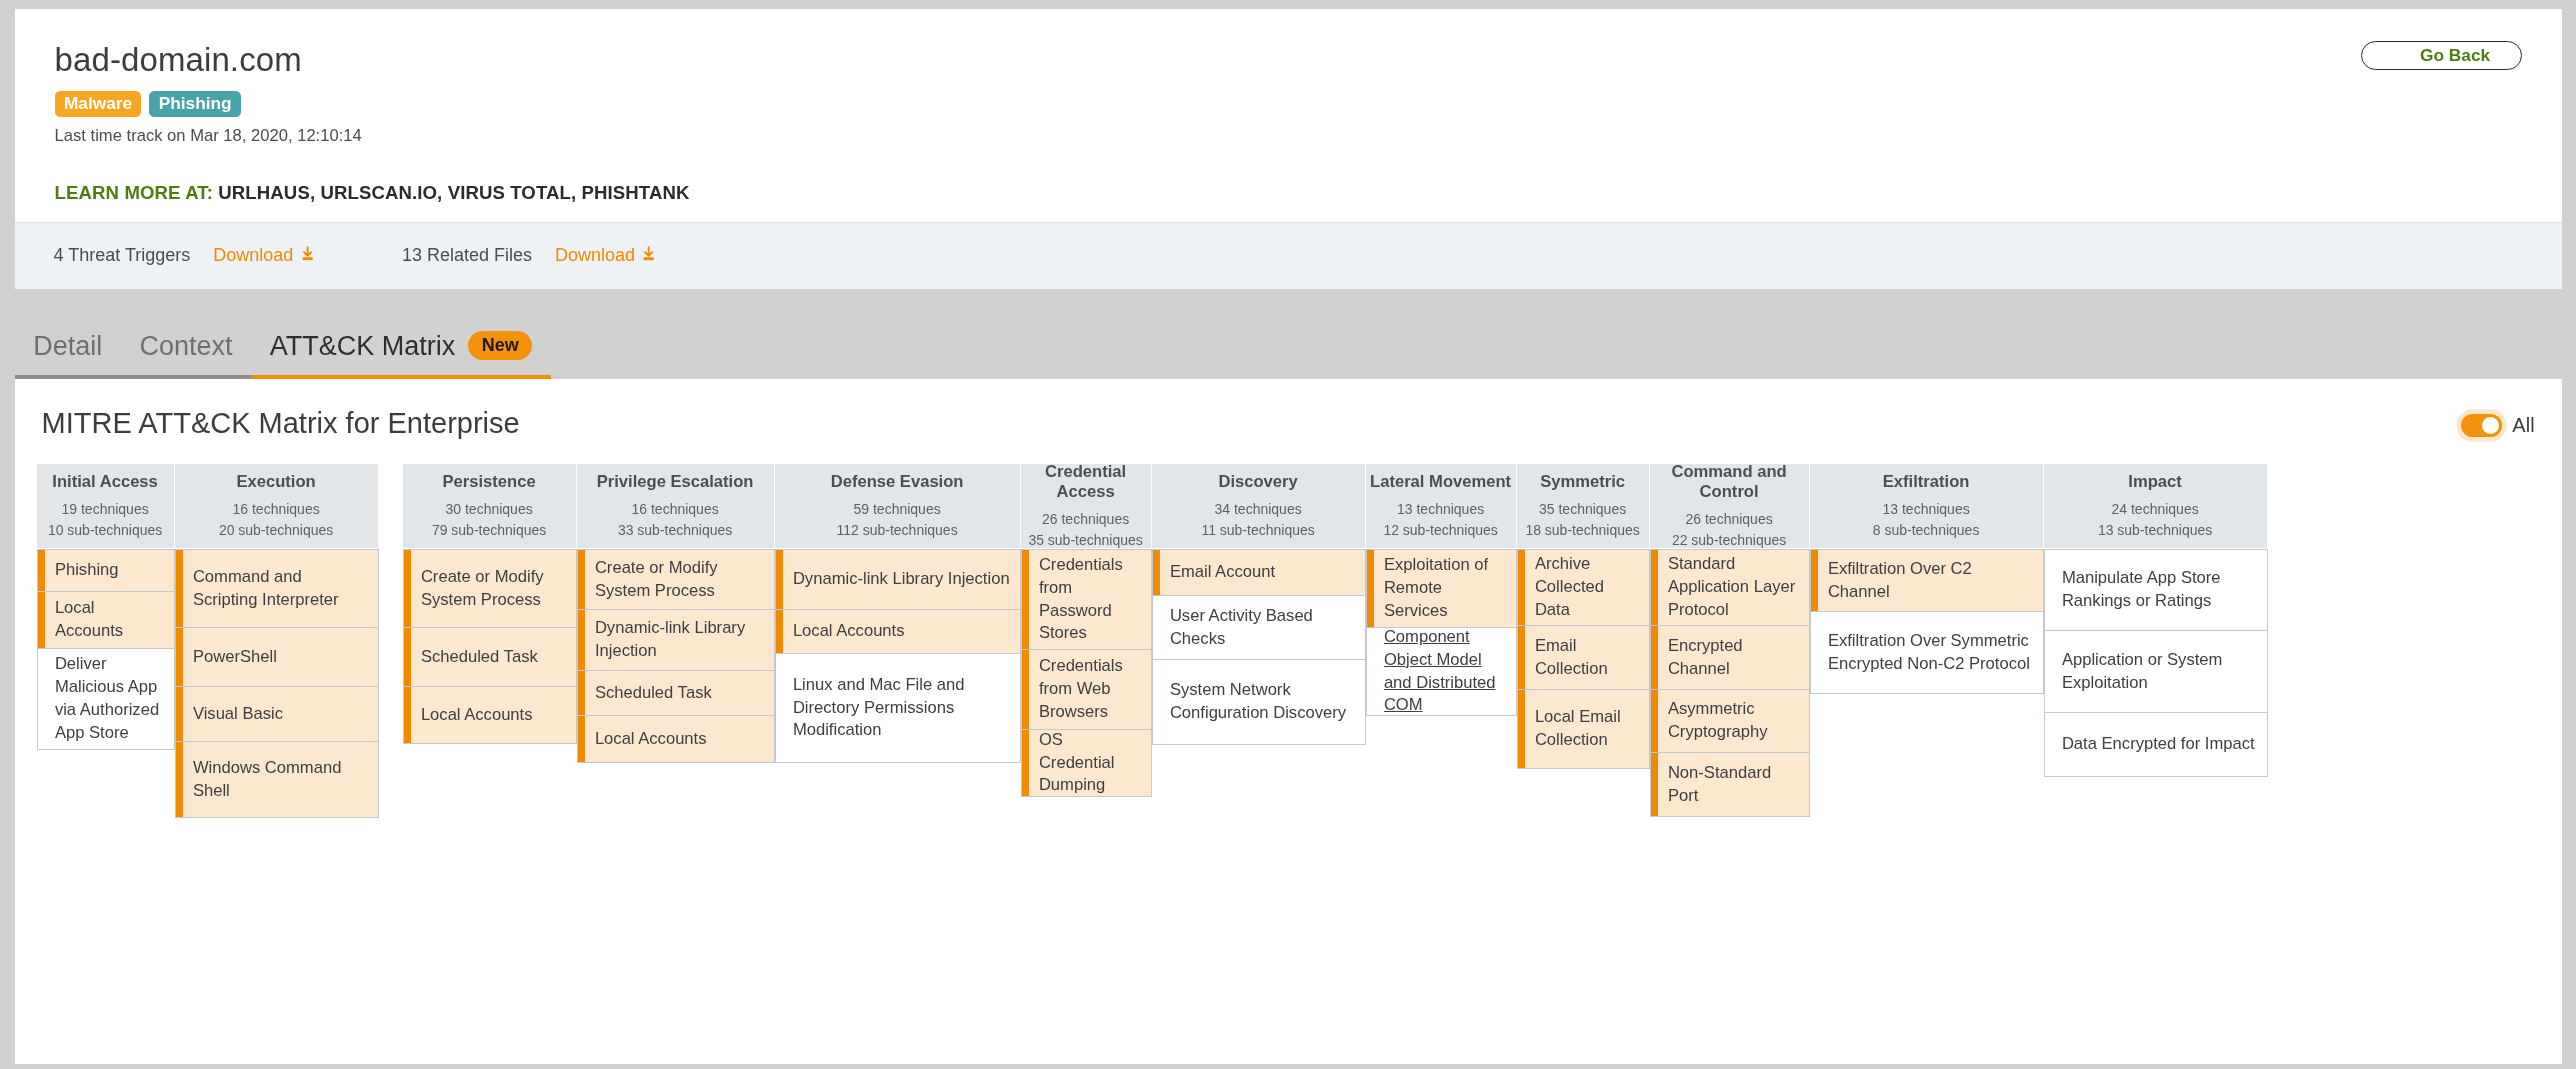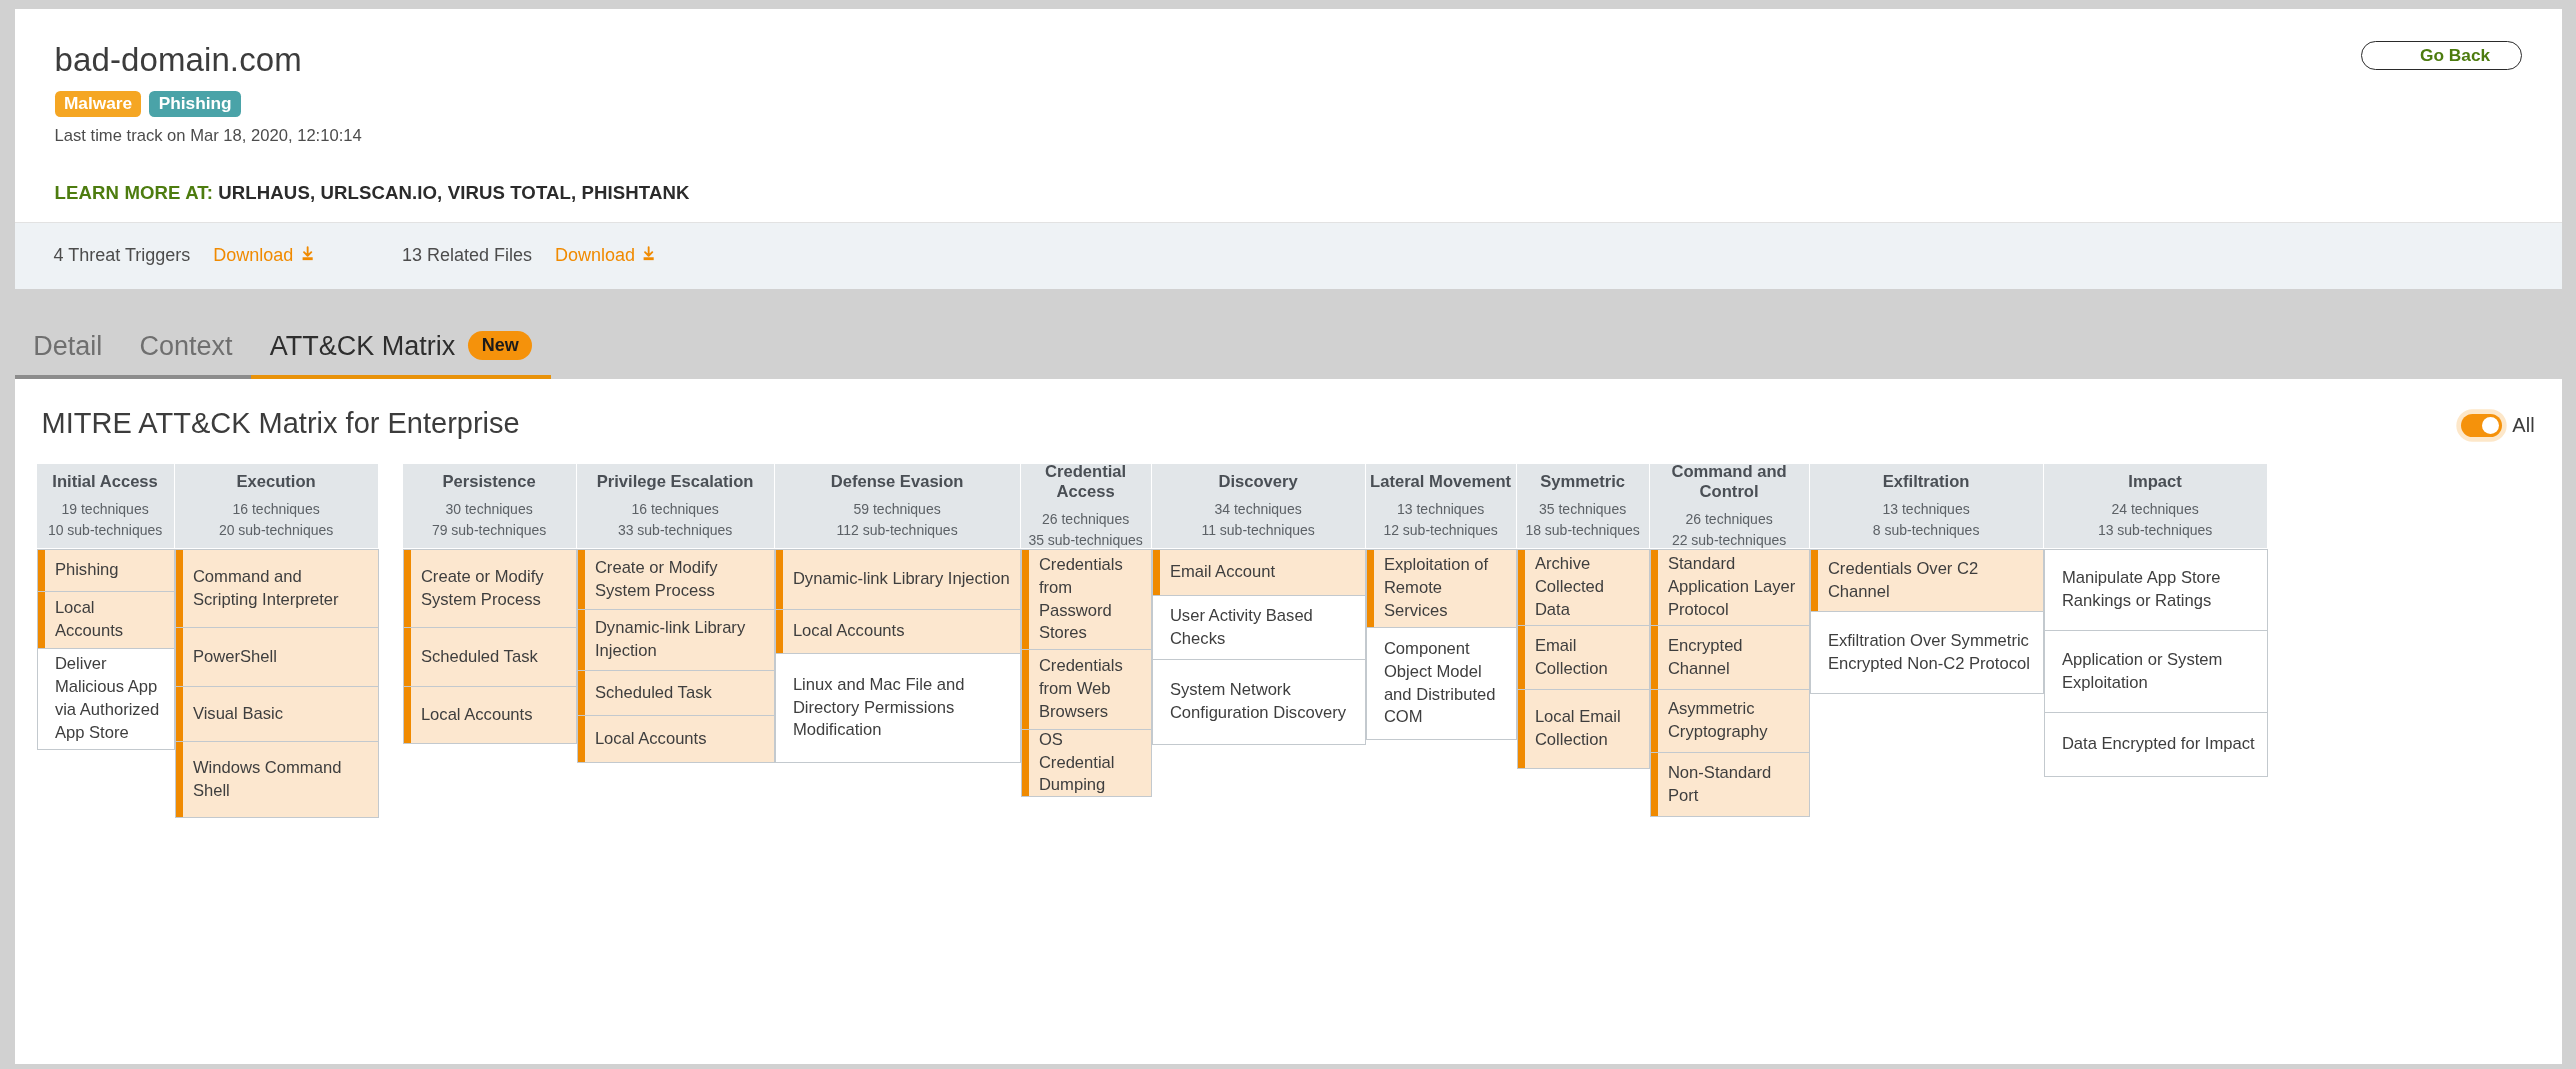--- a/index.html
+++ b/index.html
@@ -387,21 +387,21 @@
       <div class="col" style="width: 151px;">
         <div class="col-head">
           <div class="cname">Lateral Movement</div>
           <div class="ctech">13 techniques</div>
           <div class="ctech">12 sub-techniques</div>
         </div>
         <div class="cells">
           <div class="cell first hit" style="height: 79px;">
             <span>Exploitation of Remote Services</span>
           </div>
-          <div class="cell" style="height: 112px;">
+          <div class="cell" style="height: 88px; text-decoration: underline;">
             <span>Component Object Model and Distributed COM</span>
           </div>
         </div>
       </div>
       <div class="col" style="width: 133px;">
         <div class="col-head">
           <div class="cname">Symmetric</div>
           <div class="ctech">35 techniques</div>
           <div class="ctech">18 sub-techniques</div>
         </div>
@@ -439,21 +439,21 @@
         </div>
       </div>
       <div class="col" style="width: 234px;">
         <div class="col-head">
           <div class="cname">Exfiltration</div>
           <div class="ctech">13 techniques</div>
           <div class="ctech">8 sub-techniques</div>
         </div>
         <div class="cells">
           <div class="cell first hit" style="height: 63px;">
-            <span>Credentials Over C2 Channel</span>
+            <span>Exfiltration Over C2 Channel</span>
           </div>
           <div class="cell" style="height: 82px;">
             <span>Exfiltration Over Symmetric Encrypted Non-C2 Protocol</span>
           </div>
         </div>
       </div>
       <div class="col" style="width: 224px;">
         <div class="col-head">
           <div class="cname">Impact</div>
           <div class="ctech">24 techniques</div>

